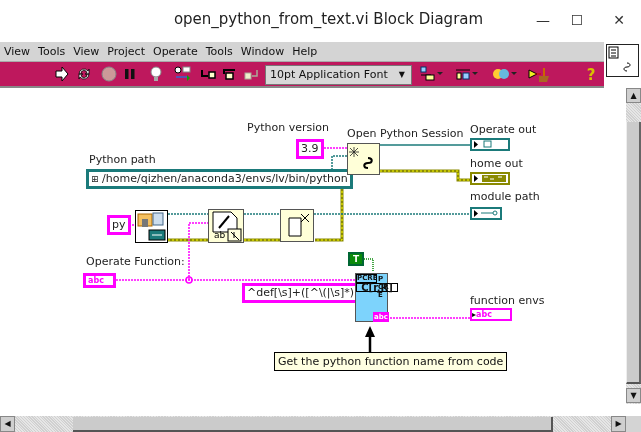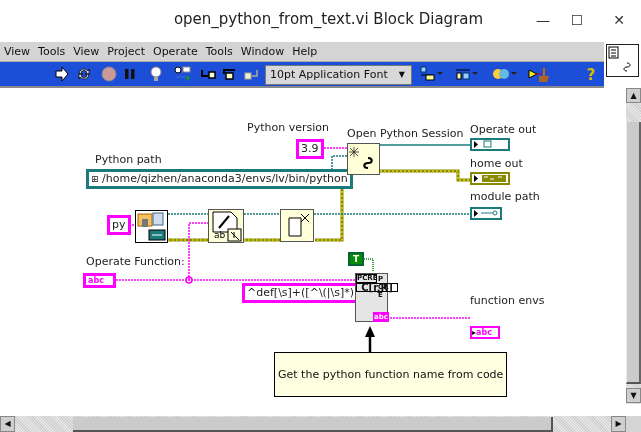--- a/index.html
+++ b/index.html
@@ -6,21 +6,21 @@
   html, body { width: 641px; height: 432px; overflow: hidden; background: #fff; }
   body { font-family: "DejaVu Sans", sans-serif; font-size: 11px; color: #111; position: relative; }
 
   .titlebar { position: absolute; left: 0; top: 0; width: 641px; height: 42px; background: #fff; }
   .titlebar .title { position: absolute; left: 16px; right: 0; top: 10px; text-align: center; font-size: 15px; color: #222; }
   .win-btn { position: absolute; top: 8px; width: 30px; height: 24px; text-align: center; font-size: 14px; color: #333; line-height: 24px; }
 
   .menubar { position: absolute; left: 0; top: 42px; width: 604px; height: 20px; background: #d4d4d4; border-bottom: 1px solid #aaa; display: flex; align-items: center; padding-left: 4px; }
   .menubar span { font-size: 11px; margin-right: 8px; color: #111; }
 
-  .toolbar { position: absolute; left: 0; top: 62px; width: 604px; height: 26px; background: #1d4ed8; border-bottom: 2px solid #888; padding-left: 16px; }
+  .toolbar { position: absolute; left: 0; top: 62px; width: 604px; height: 26px; background: #be185d; border-bottom: 2px solid #888; padding-left: 16px; }
   .tb-icon { position: absolute; top: 4px; height: 18px; font-size: 13px; line-height: 18px; text-align: center; }
   .font-select { position: absolute; left: 265px; top: 3px; width: 147px; height: 20px; border: 1px solid #777; background: #d8d8d8; font-size: 11px; line-height: 18px; padding-left: 4px; }
   .font-select .arrow { position: absolute; right: 6px; top: 0; font-size: 8px; }
 
   .vi-icon { position: absolute; left: 606px; top: 44px; width: 33px; height: 33px; background: #fff; border: 1px solid #222; font-size: 10px; }
 
   .canvas { position: absolute; left: 0; top: 90px; width: 626px; height: 314px; background: #fff; }
 
   .vscroll { position: absolute; left: 626px; top: 88px; width: 15px; height: 316px; background: repeating-linear-gradient(45deg,#e6e6e6 0 1px,#d0d0d0 1px 2px); }
   .vscroll .up, .vscroll .down { position: absolute; left: 0; width: 15px; height: 15px; background: #cfcfcf; border: 1px solid #888; font-size: 8px; text-align: center; line-height: 13px; }
@@ -28,21 +28,21 @@
   .hscroll { position: absolute; left: 0; top: 416px; width: 626px; height: 16px; background: repeating-linear-gradient(45deg,#e6e6e6 0 1px,#d0d0d0 1px 2px); }
   .hscroll .lft, .hscroll .rgt { position: absolute; top: 0; width: 15px; height: 16px; background: #cfcfcf; border: 1px solid #888; font-size: 8px; text-align: center; line-height: 14px; }
   .hscroll .thumb { position: absolute; left: 73px; top: 1px; width: 480px; height: 15px; background: #cbcbcb; border-right: 2px solid #555; border-bottom: 2px solid #555; }
   .corner { position: absolute; left: 626px; top: 416px; width: 15px; height: 16px; background: #d4d4d4; }
 
   .label { position: absolute; font-size: 11px; color: #222; white-space: nowrap; }
   .const-str { position: absolute; border: 3px solid #ff00ff; background: #fff; font-size: 11px; padding: 0 2px; line-height: 14px; color: #222; white-space: nowrap; }
   .path-const { position: absolute; border: 3px solid #1b7a7a; background: #fff; font-size: 11px; padding: 0 2px; line-height: 14px; color: #222; white-space: nowrap; }
   .node { position: absolute; background: #ffffd8; border: 1px solid #555; }
   .ind { position: absolute; height: 13px; border: 2px solid; background: #fff; font-size: 8px; line-height: 9px; font-weight: bold; }
-  .comment { position: absolute; left: 274px; top: 352px; background: #ffffe1; border: 1px solid #000; font-size: 11px; padding: 15px 3px; color: #111; white-space: nowrap; }
+  .comment { position: absolute; left: 274px; top: 352px; background: #ffffe1; border: 1px solid #000; font-size: 11px; padding: 2px 3px; color: #111; white-space: nowrap; }
   svg.wires { position: absolute; left: 0; top: 0; width: 641px; height: 432px; pointer-events: none; }
 </style>
 </head>
 <body>
 
 <div class="titlebar">
   <div class="title">open_python_from_text.vi Block Diagram</div>
   <div class="win-btn" style="left:528px">—</div>
   <div class="win-btn" style="left:562px">☐</div>
   <div class="win-btn" style="left:604px">✕</div>
@@ -194,21 +194,21 @@
 
   <path d="M370 352 V334" stroke="#000" stroke-width="2.5" fill="none"></path>
   <path d="M365 337 L370 326 L375 337 Z" fill="#000"></path>
 </svg>
 
 <div class="label" style="left:247px;top:121px">Python version</div>
 <div class="label" style="left:347px;top:127px">Open Python Session</div>
 <div class="label" style="left:470px;top:123px">Operate out</div>
 <div class="label" style="left:470px;top:157px">home out</div>
 <div class="label" style="left:470px;top:190px">module path</div>
-<div class="label" style="left:95px;top:153px">Python path</div>
+<div class="label" style="left:89px;top:153px">Python path</div>
 <div class="label" style="left:86px;top:255px">Operate Function:</div>
 <div class="label" style="left:470px;top:294px">function envs</div>
 
 <div class="const-str" style="left:296px;top:139px">3.9</div>
 <div class="path-const" style="left:86px;top:169px">
   <span style="font-size:9px">⊞</span>
   <span>/home/qizhen/anaconda3/envs/lv/bin/python</span>
 </div>
 <div class="const-str" style="left:107px;top:215px">py</div>
 <div class="const-str" style="left:242px;top:283px">^def[\s]+([^\(|\s]*)</div>
@@ -248,21 +248,21 @@
     </svg>
 </div>
 
 <div class="node" style="left:280px;top:209px;width:34px;height:33px">
   <svg width="32" height="31">
       <path d="M8 8h12v18H8z" fill="#fff" stroke="#000"></path>
       <path d="M20 4l8 8M28 4l-8 8" stroke="#000"></path>
     </svg>
 </div>
 
-<div class="node" style="left:355px;top:273px;width:33px;height:49px;background:#e5e5e5">
+<div class="node" style="left:355px;top:273px;width:33px;height:49px;background:#7dd3fc">
   <div style="position:absolute;left:0;top:0;width:21px;height:9px;border:1px solid #000;font-size:7px;font-weight:bold;line-height:7px;text-align:center">PCRE</div>
   <div style="position:absolute;left:0;top:9px;width:42px;height:9px;border:1px solid #000;font-size:10px;font-weight:bold;line-height:7px;text-align:center">C[r,R]</div>
   <div style="position:absolute;left:22px;top:1px;font-size:7px;font-weight:bold;line-height:8px">P<br>CR<br>E</div>
   <div style="position:absolute;left:17px;top:38px;width:16px;height:10px;background:#ff00ff;border:1px solid #ff00ff;color:#fff;font-size:7px;font-weight:bold;line-height:8px;text-align:center">abc</div>
 </div>
 
 <div class="ind" style="left:470px;top:138px;width:40px;border-color:#1b7a7a">
   <svg width="36" height="9">
       <path d="M2 1l4 3.5-4 3.5z" fill="#000"></path>
       <rect x="12" y="1" width="7" height="6" fill="none" stroke="#1b7a7a"></rect>
@@ -275,21 +275,21 @@
       <path d="M12 3h4M18 5h4M26 3h4" stroke="#fff"></path>
     </svg>
 </div>
 <div class="ind" style="left:470px;top:207px;width:32px;border-color:#1b7a7a">
   <svg width="28" height="9">
       <path d="M2 1l4 3.5-4 3.5z" fill="#000"></path>
       <path d="M9 4h12" stroke="#1b7a7a"></path>
       <circle cx="23" cy="4" r="2" fill="none" stroke="#1b7a7a"></circle>
     </svg>
 </div>
-<div class="ind" style="left:470px;top:326px;width:30px;border-color:#ff00ff;color:#ff00ff">
+<div class="ind" style="left:470px;top:308px;width:42px;border-color:#ff00ff;color:#ff00ff">
   <span style="color:#000">▸</span><span>abc</span>
 </div>
 
 <div class="comment">Get the python function name from code</div>
 
 <div class="vscroll">
   <div class="up" style="top:0">▲</div>
   <div class="thumb"></div>
   <div class="down" style="top:300px">▼</div>
 </div>

